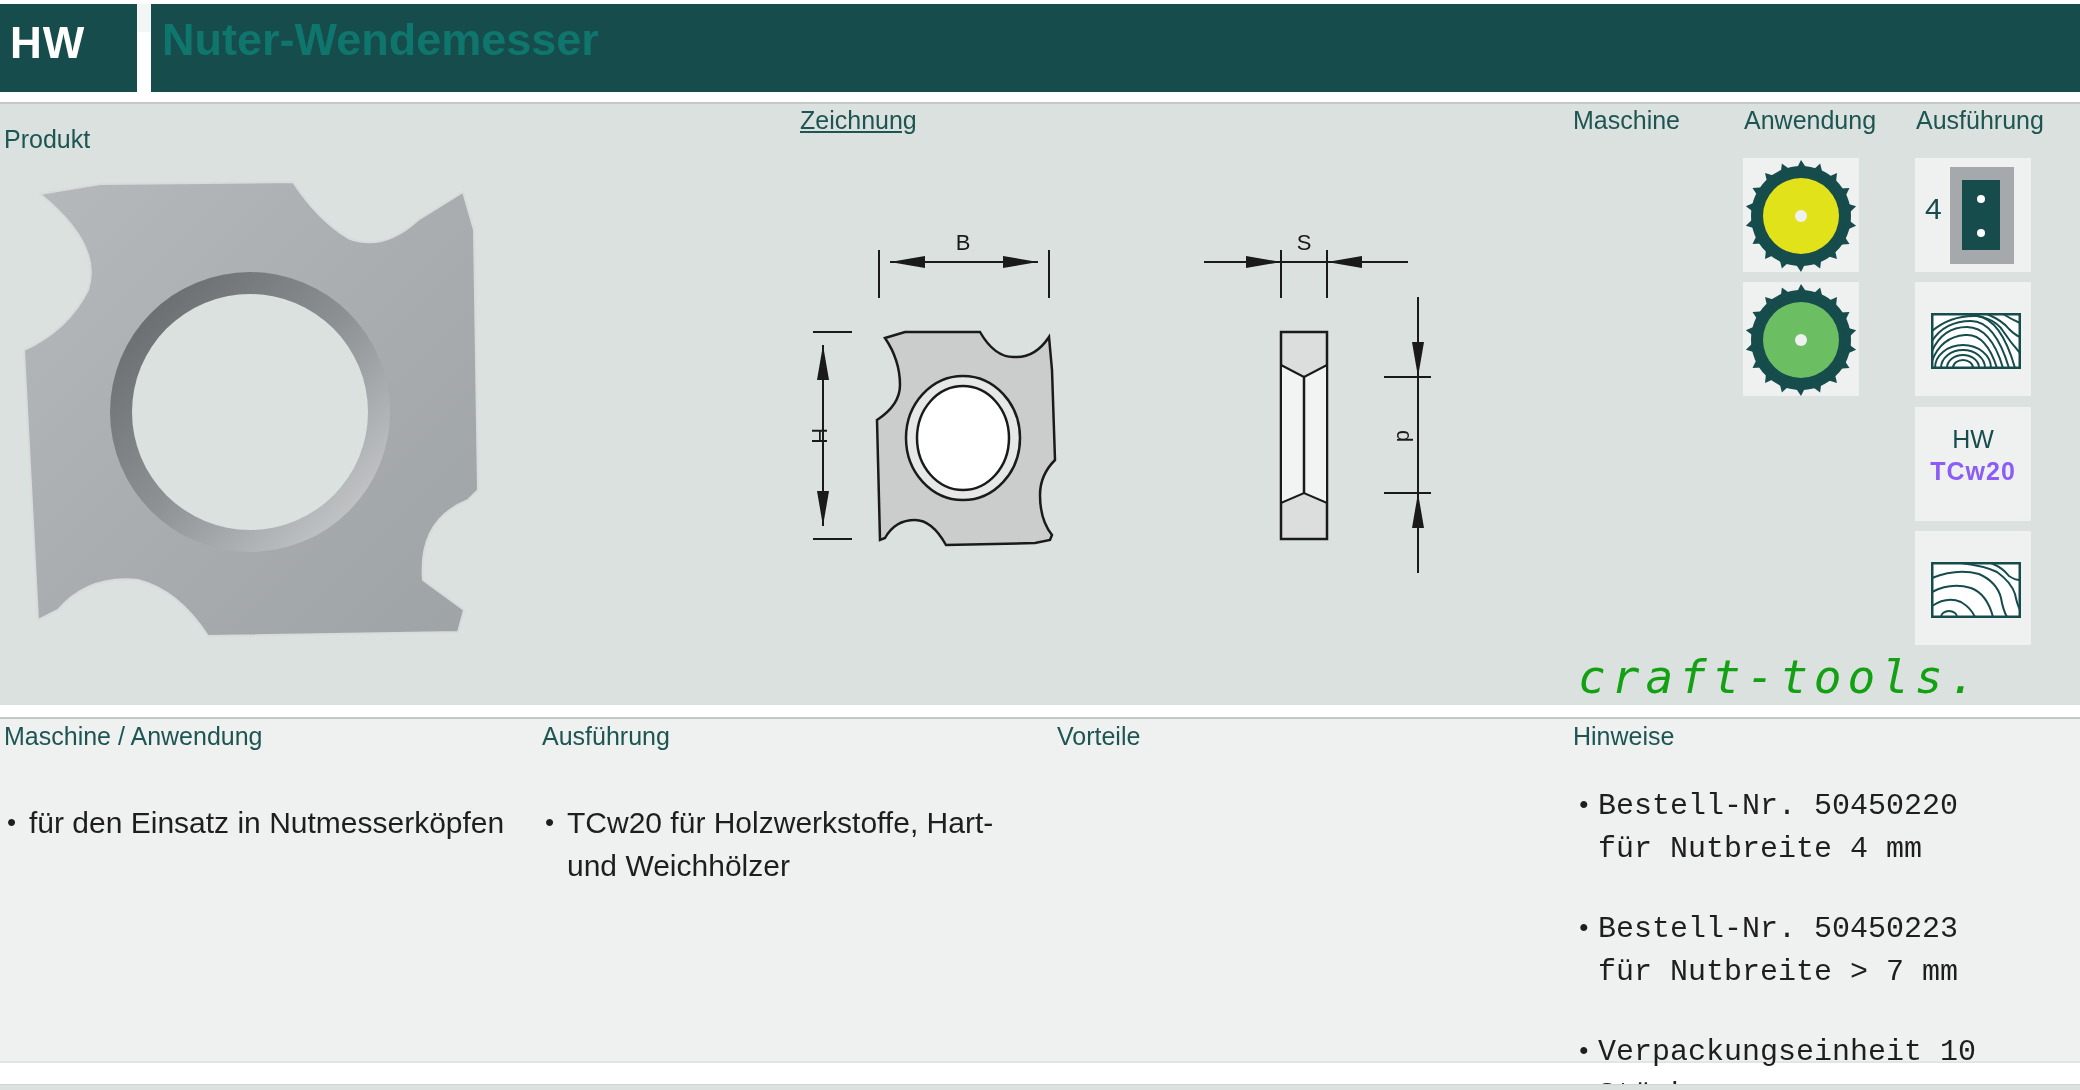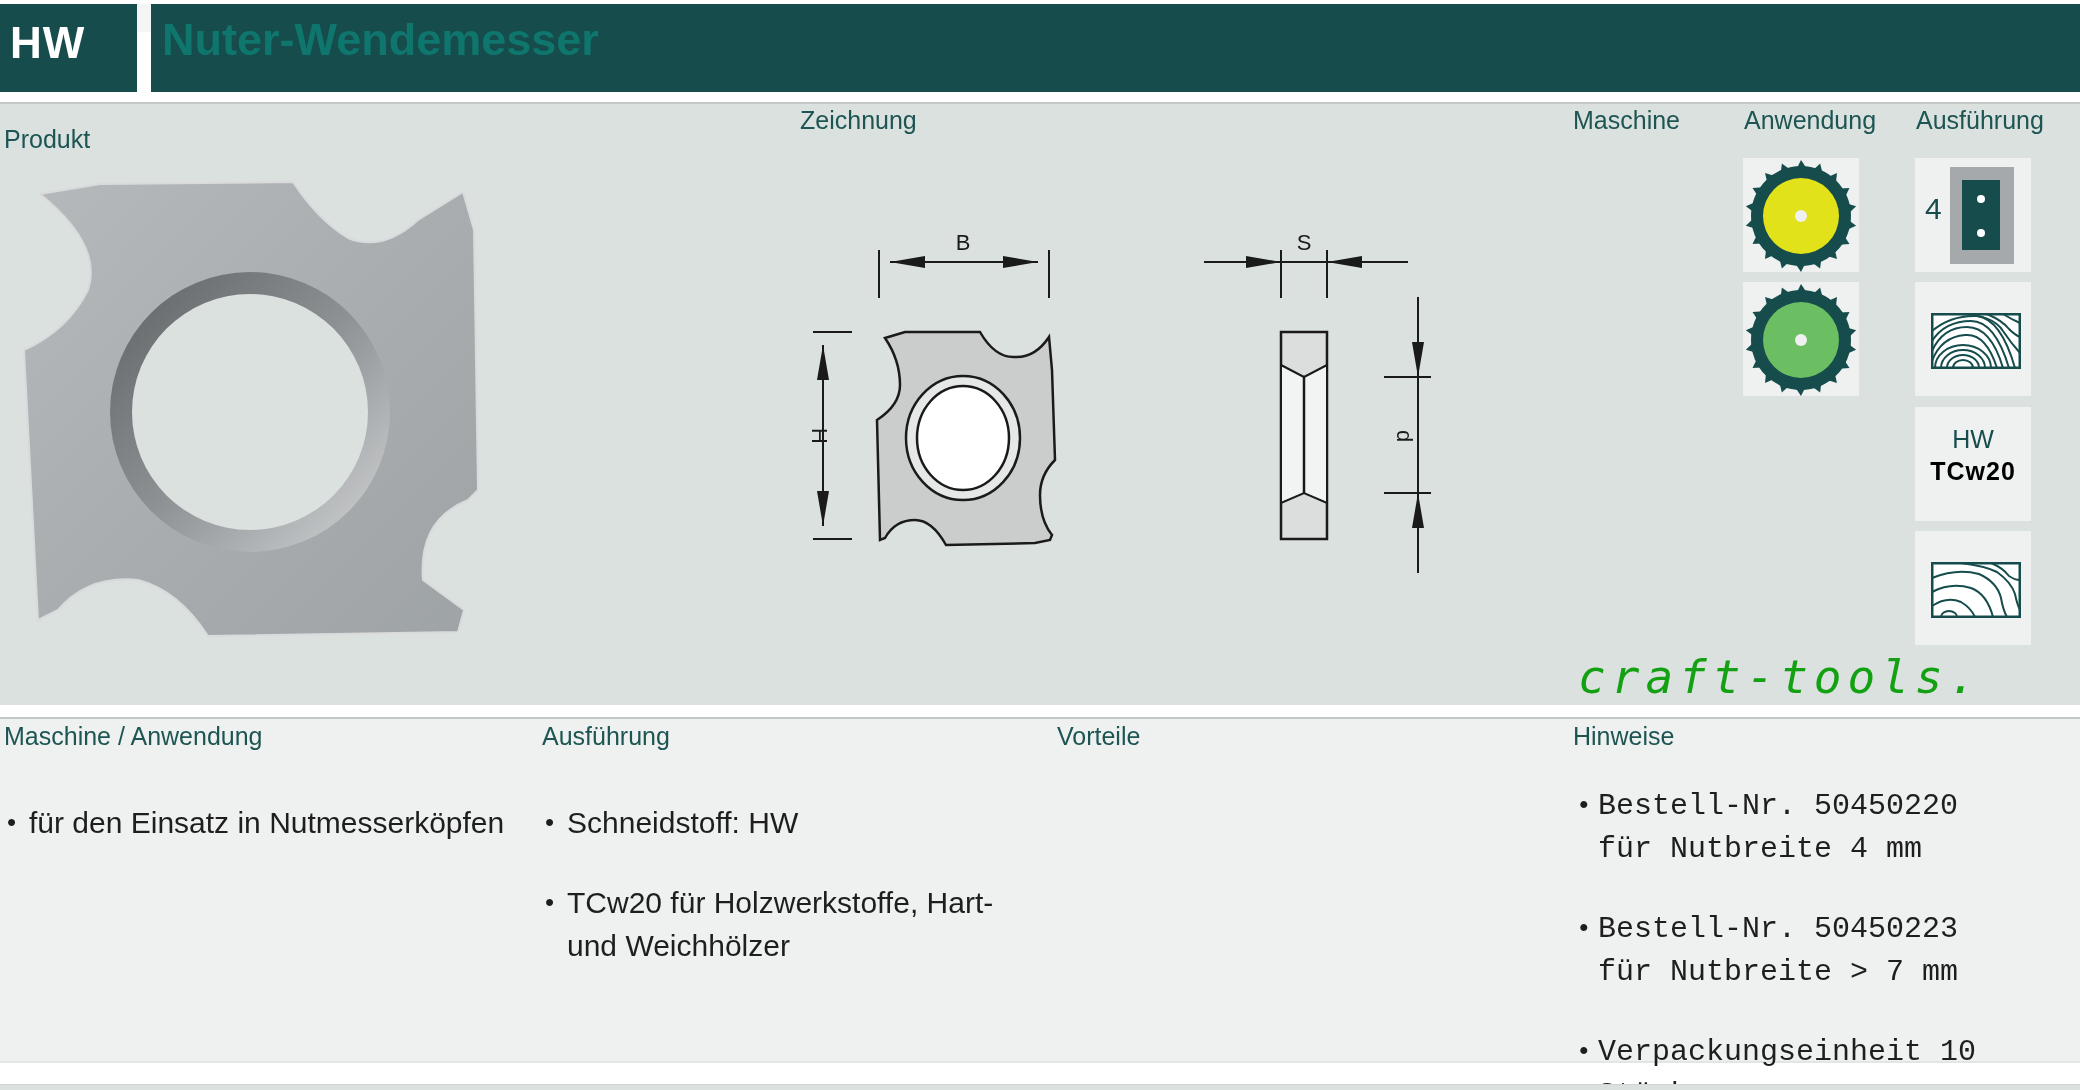--- a/index.html
+++ b/index.html
@@ -64,21 +64,21 @@
 <div class="abs hdr-left"></div>
 <div class="abs hdr-sep"></div>
 <div class="abs hdr-sep-top"></div>
 <div class="abs hdr-right"></div>
 <div class="abs hdr-code">HW</div>
 <div class="abs hdr-title">Nuter-Wendemesser</div>
 
 <div class="abs top-panel"></div>
 
 <div class="abs lbl" style="left:4px; top:106px;margin-top:19px;">Produkt</div>
-<div class="abs lbl" style="left:800px; top:106px;">Zeichnung</div>
+<div class="abs lbl" style="left:800px; top:106px;text-decoration:underline;">Zeichnung</div>
 <div class="abs lbl" style="left:1573px; top:106px;">Maschine</div>
 <div class="abs lbl" style="left:1744px; top:106px;">Anwendung</div>
 <div class="abs lbl" style="left:1916px; top:106px;">Ausführung</div>
 
 <div class="abs" style="left:18px; top:170px; width:470px; height:470px;">
   <svg width="470" height="470" viewBox="0 0 470 470">
     <defs>
       <linearGradient id="metal" x1="0" y1="0" x2="1" y2="1">
         <stop offset="0" stop-color="#b5b9bb"></stop>
         <stop offset="0.5" stop-color="#a9adb0"></stop>
@@ -226,21 +226,21 @@
       <path d="M1 28 Q14 8 40 8 Q64 8 78 55"></path>
       <path d="M1 18 Q20 2 46 3 Q70 6 84 55"></path>
       <path d="M30 1 Q62 2 72 18 Q80 30 89 40"></path>
       <path d="M56 1 Q72 8 78 16 Q84 22 89 24"></path>
       <path d="M72 1 Q80 6 89 10"></path>
     </g>
   </svg>
 </div>
 <div class="abs iconbox" style="left:1915px; top:407px; text-align:center;">
   <div style="color:#164c4c; font-size:25px; padding-top:16px; line-height:32px;">HW</div>
-  <div style="color:#000000; font-size:25px; font-weight:bold; letter-spacing:1px; line-height:32px;">TCw20</div>
+  <div style="color:#8b5cf6; font-size:25px; font-weight:bold; letter-spacing:1px; line-height:32px;">TCw20</div>
 </div>
 <div class="abs iconbox" style="left:1915px; top:531px;">
   <svg class="abs" style="left:16px; top:31px;" width="90" height="56" viewBox="0 0 90 56">
     <rect x="1" y="1" width="88" height="54" fill="#ffffff" stroke="#164c4c" stroke-width="3"></rect>
     <g fill="none" stroke="#164c4c" stroke-width="2">
       <path d="M10 55 A8 6 0 0 1 26 55"></path>
       <path d="M1 44 Q16 34 30 40 Q40 46 44 55"></path>
       <path d="M1 30 Q20 20 40 26 Q56 32 62 55"></path>
       <path d="M1 16 Q26 6 48 12 Q66 20 70 36 Q72 48 76 55"></path>
       <path d="M30 1 Q54 4 66 10 Q80 20 84 32 Q86 42 89 48"></path>
@@ -256,21 +256,20 @@
 <div class="abs lbl" style="left:4px; top:722px;">Maschine / Anwendung</div>
 <div class="abs lbl" style="left:542px; top:722px;">Ausführung</div>
 <div class="abs lbl" style="left:1057px; top:722px;">Vorteile</div>
 <div class="abs lbl" style="left:1573px; top:722px;">Hinweise</div>
 
 <ul class="abs list" style="left:7px; top:764px; width:520px;">
   <li>für den Einsatz in Nutmesserköpfen</li>
 </ul>
 
 <ul class="abs list" style="left:545px; top:764px; width:480px;">
-  <li>Schneidstoff: HW</li>
   <li>TCw20 für Holzwerkstoffe, Hart- und Weichhölzer</li>
 </ul>
 
 <ul class="abs list" style="left:1576px; top:748px; width:420px;font-family:Liberation Mono, monospace;">
   <li>Bestell-Nr. 50450220 für Nutbreite 4 mm</li>
   <li>Bestell-Nr. 50450223 für Nutbreite &gt; 7 mm</li>
   <li>Verpackungseinheit 10 Stück</li>
 </ul>
 
 <div class="abs footer-strip"></div>

